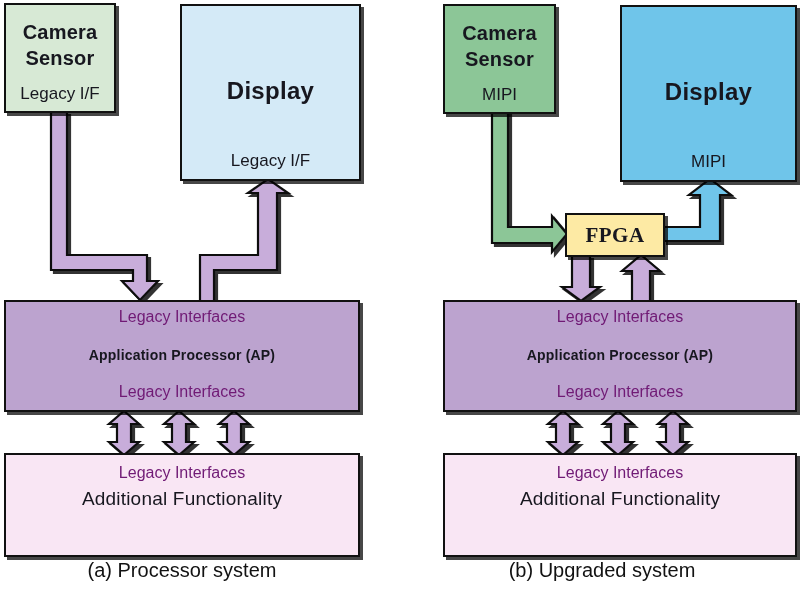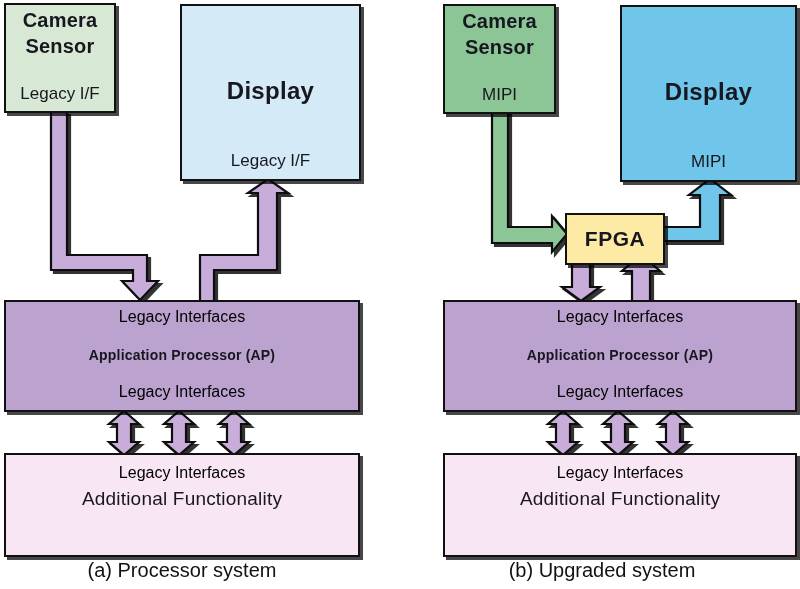--- a/index.html
+++ b/index.html
@@ -20,29 +20,29 @@
     color:#17171f;
   }
   .camera-legacy{background:#d7e9d5;}
   .camera-mipi{background:#8cc697;}
   .display-legacy{background:#d4eaf7;}
   .display-mipi{background:#6fc5ea;}
   .ap{background:#bca3cf;}
   .additional{background:#f9e6f4;}
   .fpga{background:#fdeaa4;}
 
-  .camera-box{display:flex;flex-direction:column;align-items:center;padding-top:2px;}
+  .camera-box{display:flex;flex-direction:column;align-items:center;padding-top:14px;}
   .camera-name{font-weight:bold;font-size:20px;line-height:26px;text-align:center;letter-spacing:0.2px;}
   .camera-iface{margin-top:auto;padding-bottom:7px;font-size:17px;}
 
   .display-title{position:absolute;left:0;top:71px;width:100%;text-align:center;font-weight:bold;font-size:24px;letter-spacing:0.3px;}
   .display-iface{position:absolute;left:0;bottom:8px;width:100%;text-align:center;font-size:17px;}
 
   .ap-box{display:flex;flex-direction:column;align-items:center;justify-content:space-between;padding:6px 0 9px 0;}
-  .iface-label{font-size:16px;color:#000000;}
+  .iface-label{font-size:16px;color:#701a75;}
   .ap-title{font-weight:bold;font-size:14px;letter-spacing:0.2px;}
 
   .add-box{display:flex;flex-direction:column;align-items:center;padding-top:9px;}
   .add-title{font-weight:normal;font-size:19px;margin-top:6px;letter-spacing:0.2px;}
 
   .fpga-box{display:flex;align-items:center;justify-content:center;font-weight:bold;font-size:21px;letter-spacing:0.5px;}
 
   .caption{
     position:absolute;top:559px;width:300px;
     text-align:center;font-size:20px;color:#121212;z-index:2;
@@ -117,21 +117,21 @@
       <div>Sensor</div>
     </div>
     <div class="camera-iface">MIPI</div>
   </div>
 
   <div class="box display-mipi" style="left:620px;top:5px;width:177px;height:177px;">
     <div class="display-title">Display</div>
     <div class="display-iface">MIPI</div>
   </div>
 
-  <div class="box fpga fpga-box" style="left:565px;top:213px;width:100px;height:52px;">
+  <div class="box fpga fpga-box" style="left:565px;top:213px;width:100px;height:44px;font-family:Liberation Serif, serif;">
     <div>FPGA</div>
   </div>
 
   <div class="box ap ap-box" style="left:443px;top:300px;width:354px;height:112px;">
     <div class="iface-label">Legacy Interfaces</div>
     <div class="ap-title">Application Processor (AP)</div>
     <div class="iface-label">Legacy Interfaces</div>
   </div>
 
   <div class="box additional add-box" style="left:443px;top:453px;width:354px;height:104px;">

